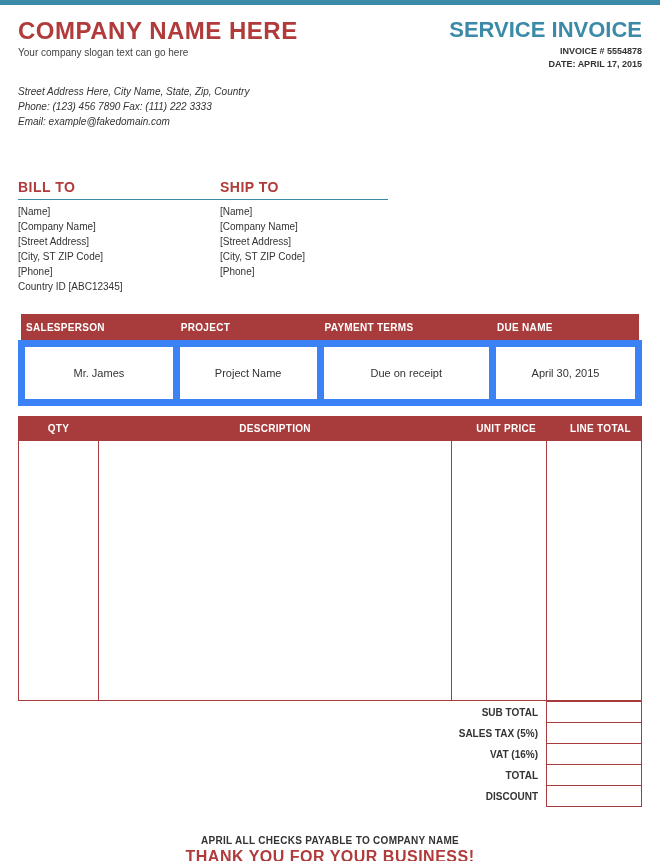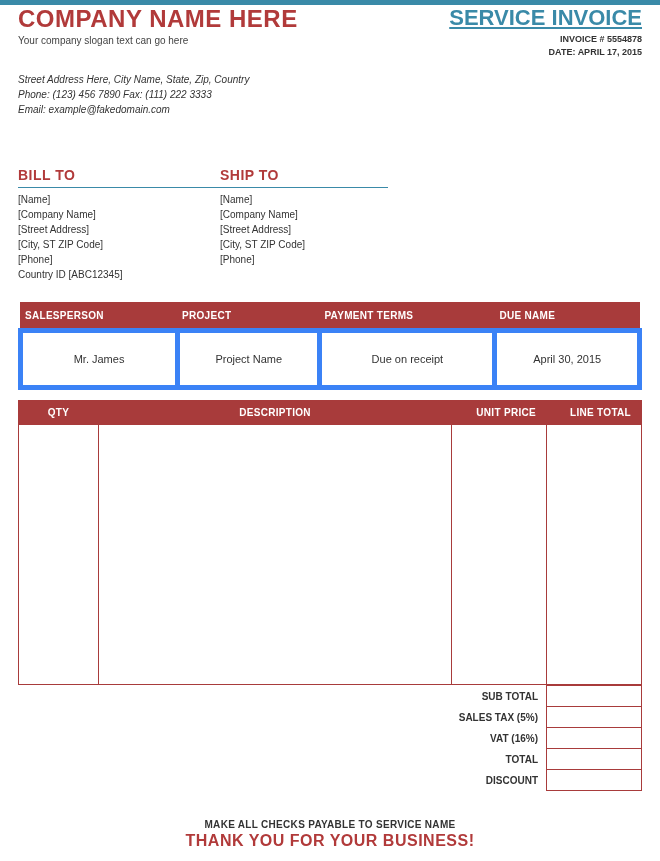--- a/index.html
+++ b/index.html
@@ -17,20 +17,21 @@
 .top-bar {
   height: 5px;
   background: #3a8aa8;
 }
 .dotted-bg {
   background-image: radial-gradient(circle, #dbe6ec 0.5px, transparent 0.5px);
   background-size: 4px 4px;
   padding: 0 18px 20px 18px;
 }
 .header-row {
+  padding-top: 12px;
   display: flex;
   justify-content: space-between;
   align-items: flex-start;
   gap: 32px;
 }
 .company-name {
   color: #b13a3a;
   font-size: 24px;
   font-weight: bold;
   letter-spacing: 0.5px;
@@ -38,21 +39,20 @@
 .slogan {
   font-size: 10px;
   color: #444;
   margin-top: 2px;
 }
 .invoice-title {
   color: #3a8aa8;
   font-size: 22px;
   font-weight: bold;
   text-align: left;
-  text-decoration: underline;
 }
 .invoice-meta {
   text-align: right;
   font-size: 9px;
   font-weight: bold;
   color: #333;
   line-height: 1.4;
   margin-top: 2px;
 }
 .address-block {
@@ -96,21 +96,21 @@
   background: #a83b3b;
   color: #fff;
   font-size: 10px;
   font-weight: bold;
   padding: 7px 4px;
   text-align: left;
   border: 1px solid #a83b3b;
   letter-spacing: 0.3px;
 }
 .meta-table td {
-  border: 5px solid #3b82f6;
+  border: 7px solid #3b82f6;
   padding: 20px 4px;
   text-align: center;
   font-size: 11px;
   color: #333;
 }
 .items-table {
   margin: 0 18px 0 18px;
   border-collapse: collapse;
   width: calc(100% - 36px);
 }
@@ -301,16 +301,16 @@
     </tr>
     <tr>
       <td class="spacer"></td>
       <td class="label">DISCOUNT</td>
       <td class="val"></td>
     </tr>
   </tbody>
     </table>
 
   <div class="footer">
-    <div class="footer-line1">MAKE ALL CHECKS PAYABLE TO SERVICE NAME</div>
+    <div class="footer-line1">APRIL ALL CHECKS PAYABLE TO COMPANY NAME</div>
     <div class="footer-line2">THANK YOU FOR YOUR BUSINESS!</div>
   </div>
 </div>
 
 </body></html>

